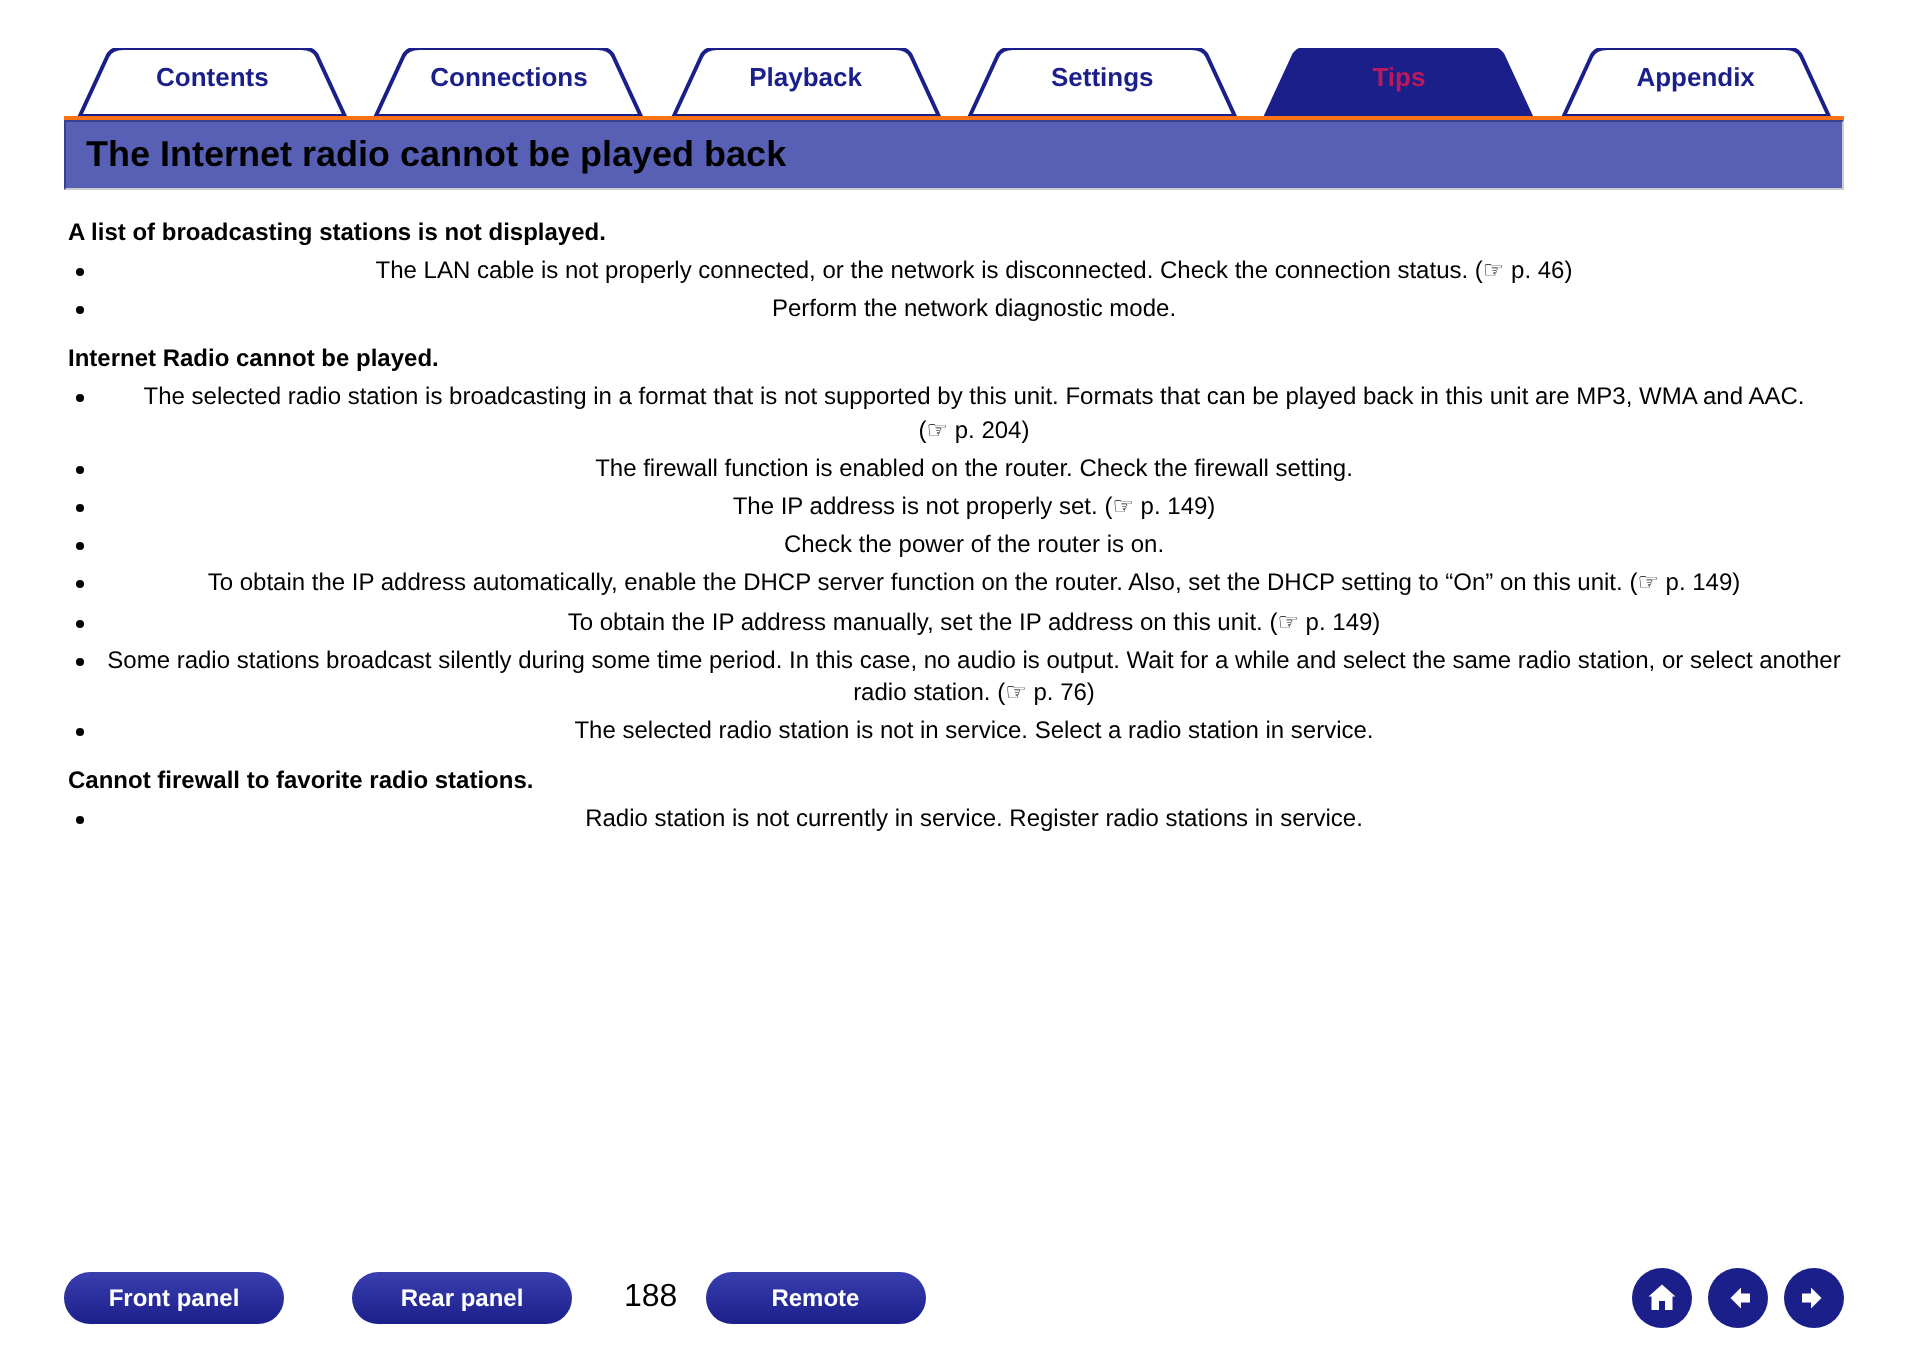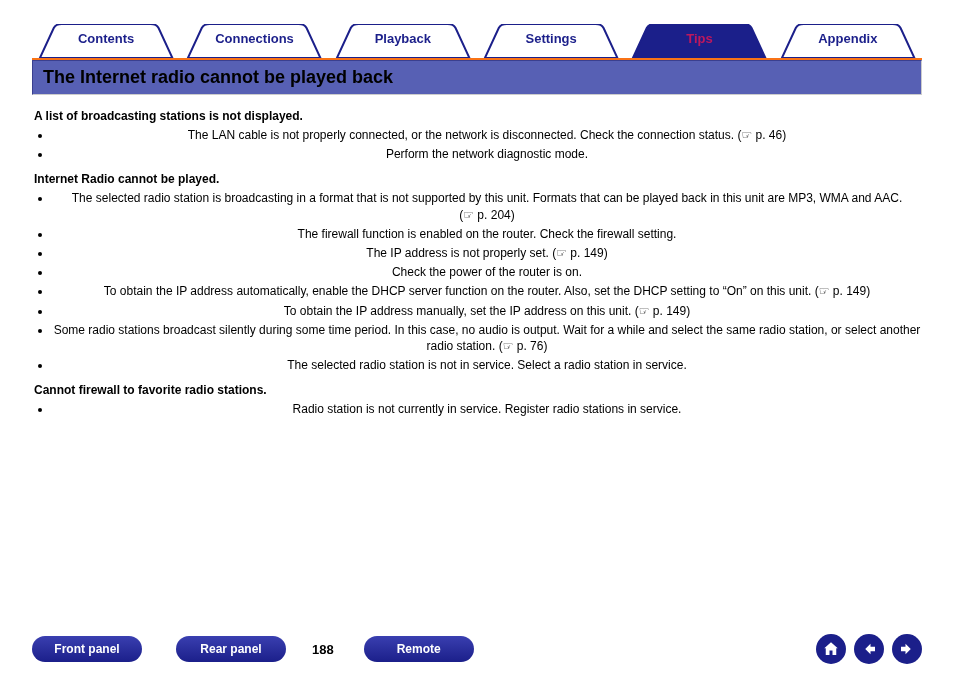--- a/index.html
+++ b/index.html
@@ -68,21 +68,21 @@
     color: #fff;
     font-weight: bold;
     font-size: 12px;
     padding: 6px 0;
     width: 110px;
     text-align: center;
     border-radius: 16px;
     margin-right: 34px;
     cursor: pointer;
   }
-  .pagen { font-size: 13px; margin: 0 30px 0 -8px; font-weight: bold; }
+  .pagen { font-size: 16px; margin: 0 14px 0 -8px; }
   .navicons { margin-left: auto; display: flex; gap: 8px; }
   .circ {
     width: 30px; height: 30px; border-radius: 50%;
     background: #1b1f8a; color: #fff;
     display: flex; align-items: center; justify-content: center;
     cursor: pointer;
   }
   .circ svg { width: 18px; height: 18px; }
   .hand { font-size: 12px; }
 </style>

